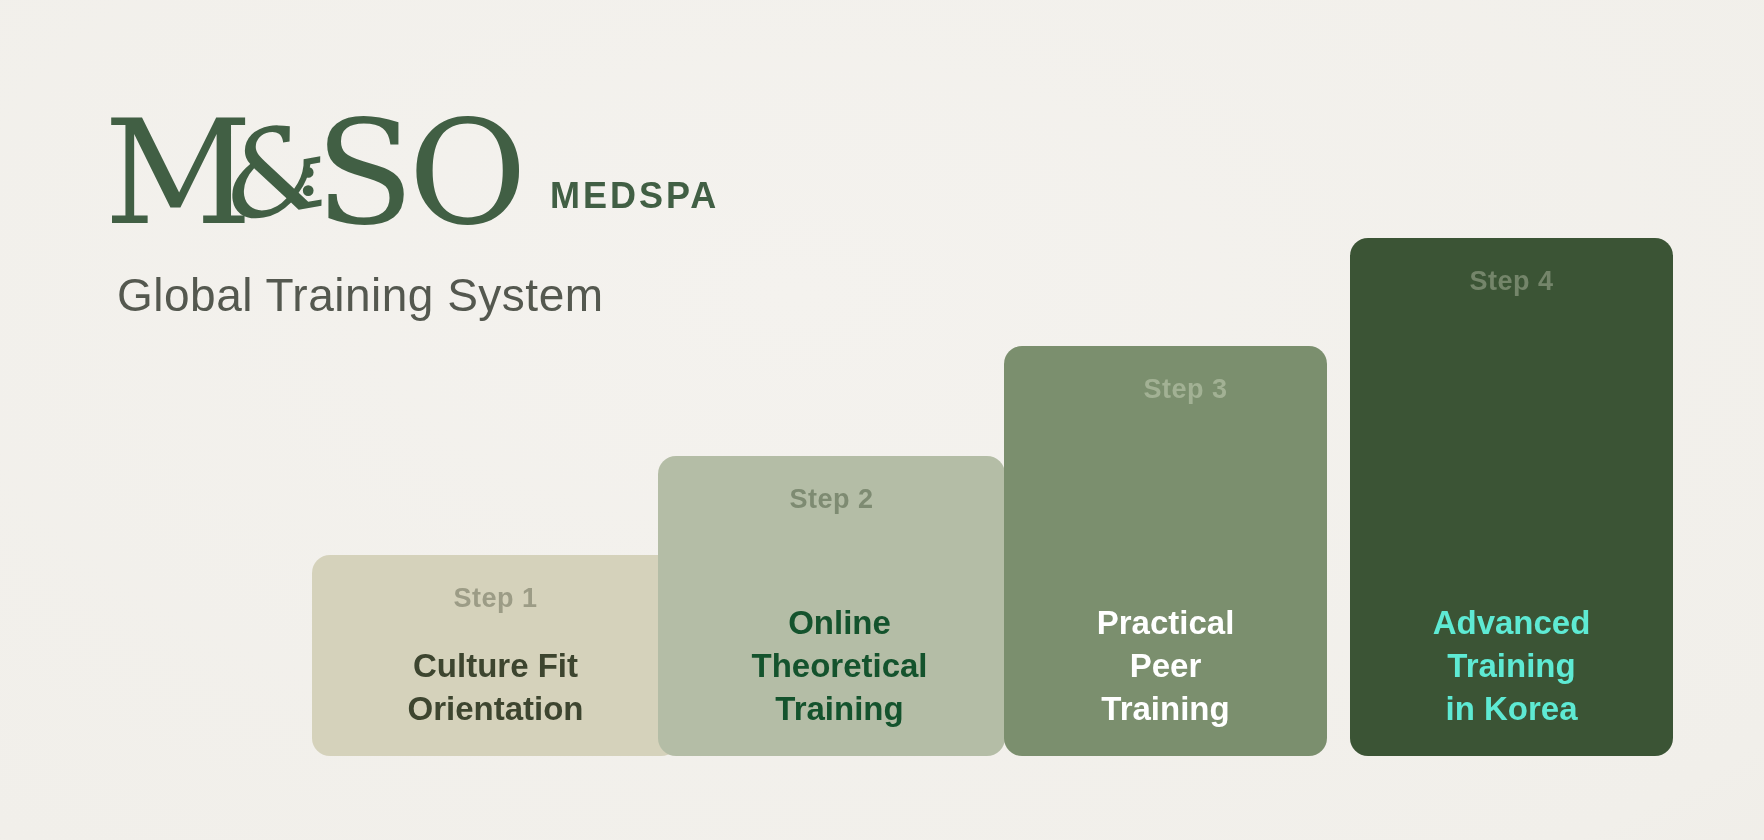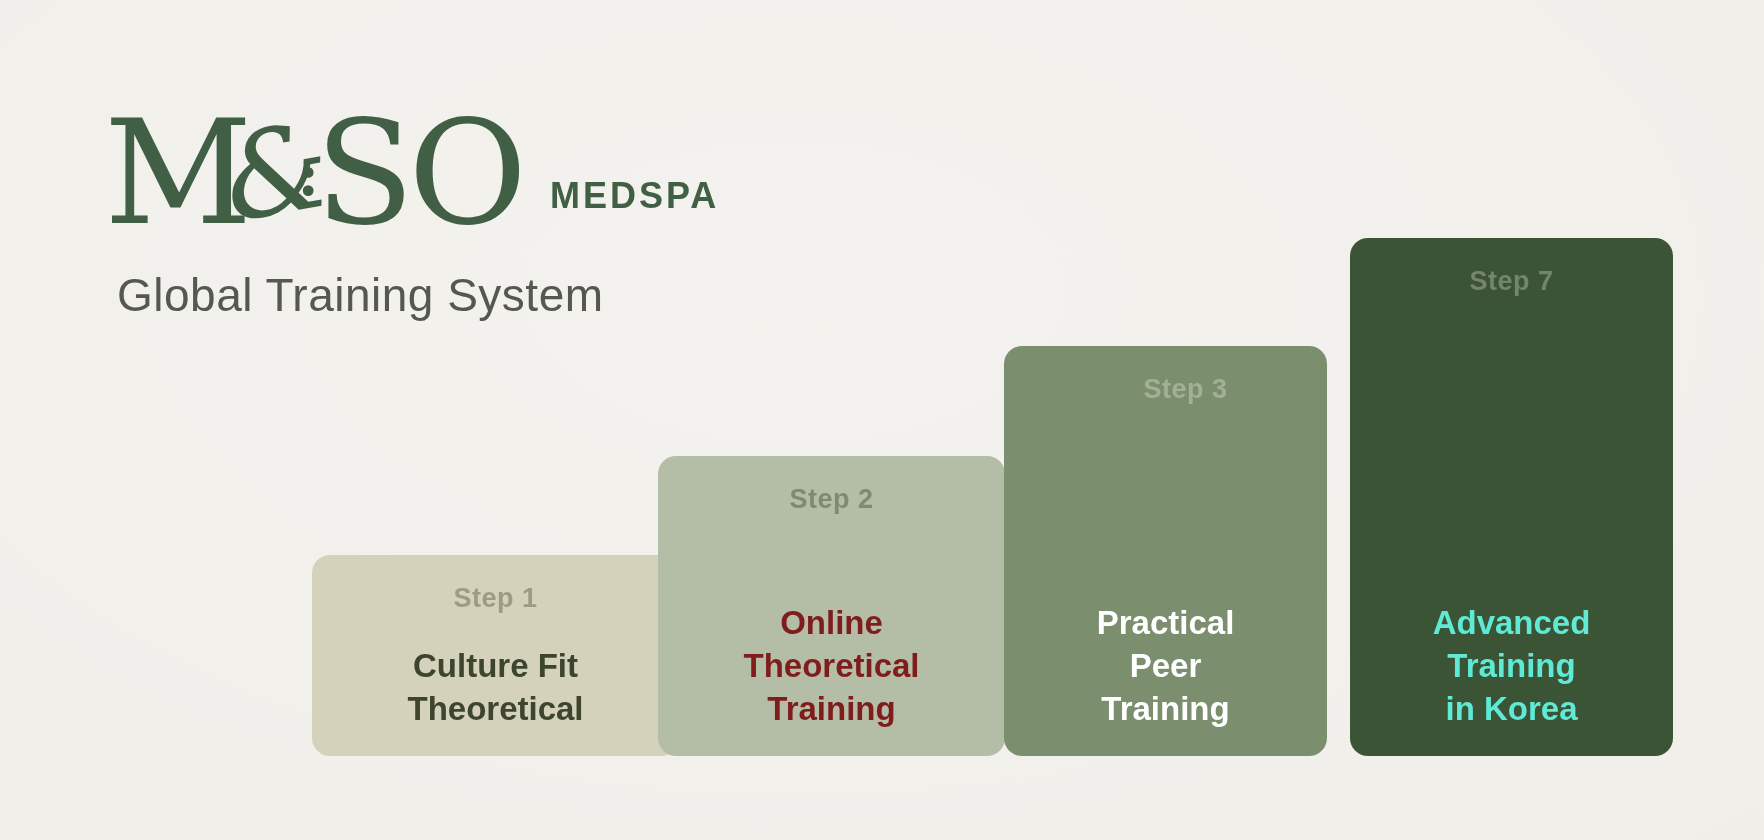--- a/index.html
+++ b/index.html
@@ -75,37 +75,37 @@
   <div class="logo">
     <div class="logo-mso"><span>M</span><span class="logo-amp">&amp;</span><span class="logo-colon">:</span><span>SO</span></div>
     <div class="logo-medspa">MEDSPA</div>
   </div>
 
   <div class="title">Global Training System</div>
 
   <div class="step-card" style="left: 312px; height: 201px; top: 555px; background: rgb(213, 210, 187); padding-left: 44px;">
     <div class="step-label" style="color: rgb(156, 156, 134);">Step 1</div>
     <div class="step-name" style="color: rgb(61, 69, 47);">Culture Fit
-Theoretical</div>
+Orientation</div>
   </div>
 
   <div class="step-card" style="left: 658px; height: 300px; top: 456px; background: rgb(180, 189, 166); padding-left: 24px;">
     <div class="step-label" style="color: rgb(126, 139, 114);">Step 2</div>
-    <div class="step-name" style="color: #7f1d1d;">Online
+    <div class="step-name" style="color: #14532d; margin-left: 8px;">Online
 Theoretical
 Training</div>
   </div>
 
   <div class="step-card" style="left: 1004px; height: 410px; top: 346px; background: rgb(123, 143, 110);">
     <div class="step-label" style="color: rgb(162, 177, 148); padding-left: 20px;">Step 3</div>
     <div class="step-name" style="color: #ffffff;">Practical
 Peer
 Training</div>
   </div>
 
   <div class="step-card" style="left: 1350px; height: 518px; top: 238px; background: rgb(59, 84, 53);">
-    <div class="step-label" style="color: rgb(116, 133, 106);">Step 7</div>
+    <div class="step-label" style="color: rgb(116, 133, 106);">Step 4</div>
     <div class="step-name" style="color: #5eead4;">Advanced
 Training
 in Korea</div>
   </div>
 
 </div>
 
 </body></html>

